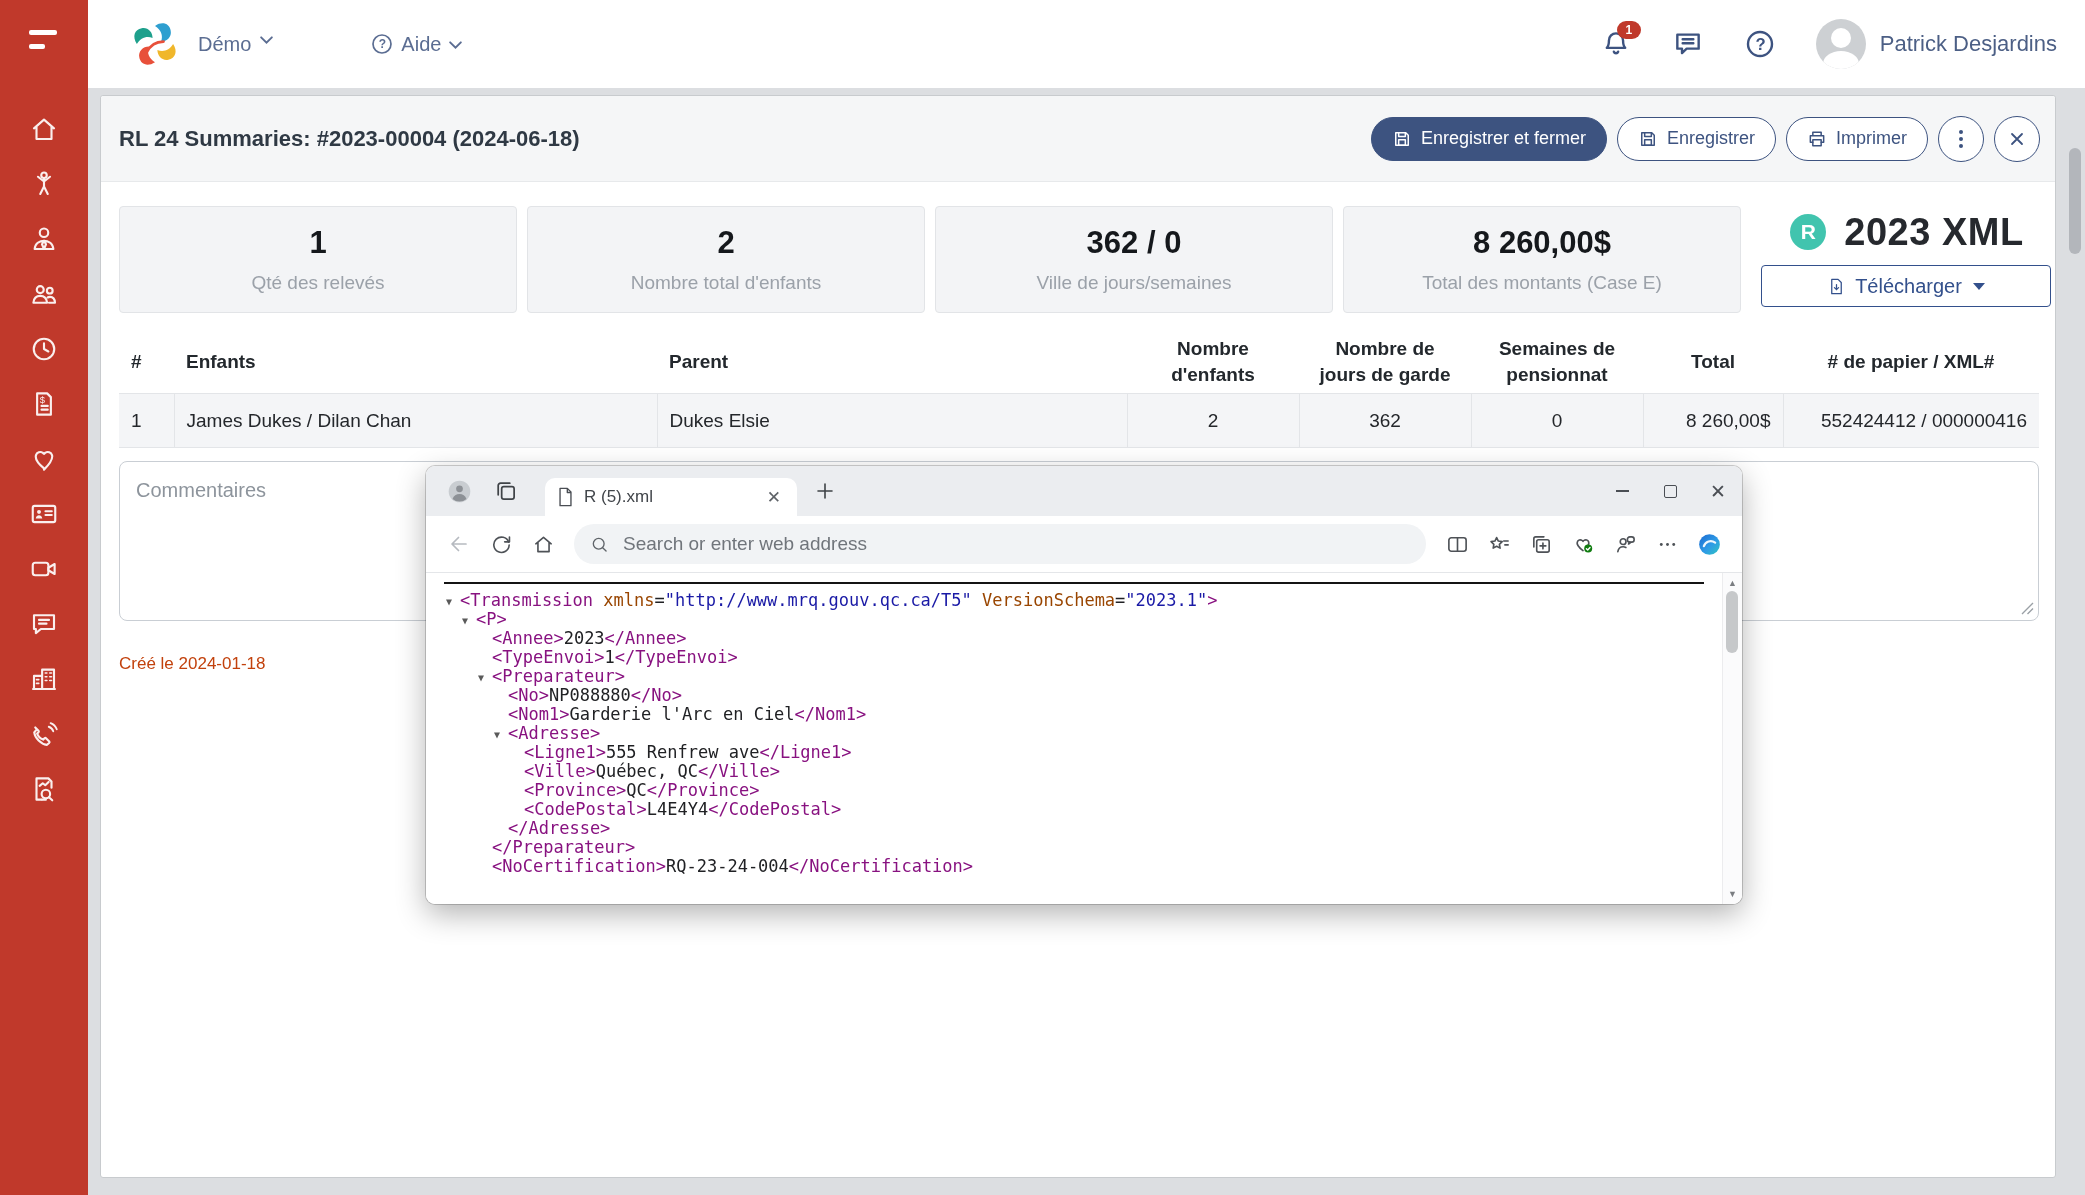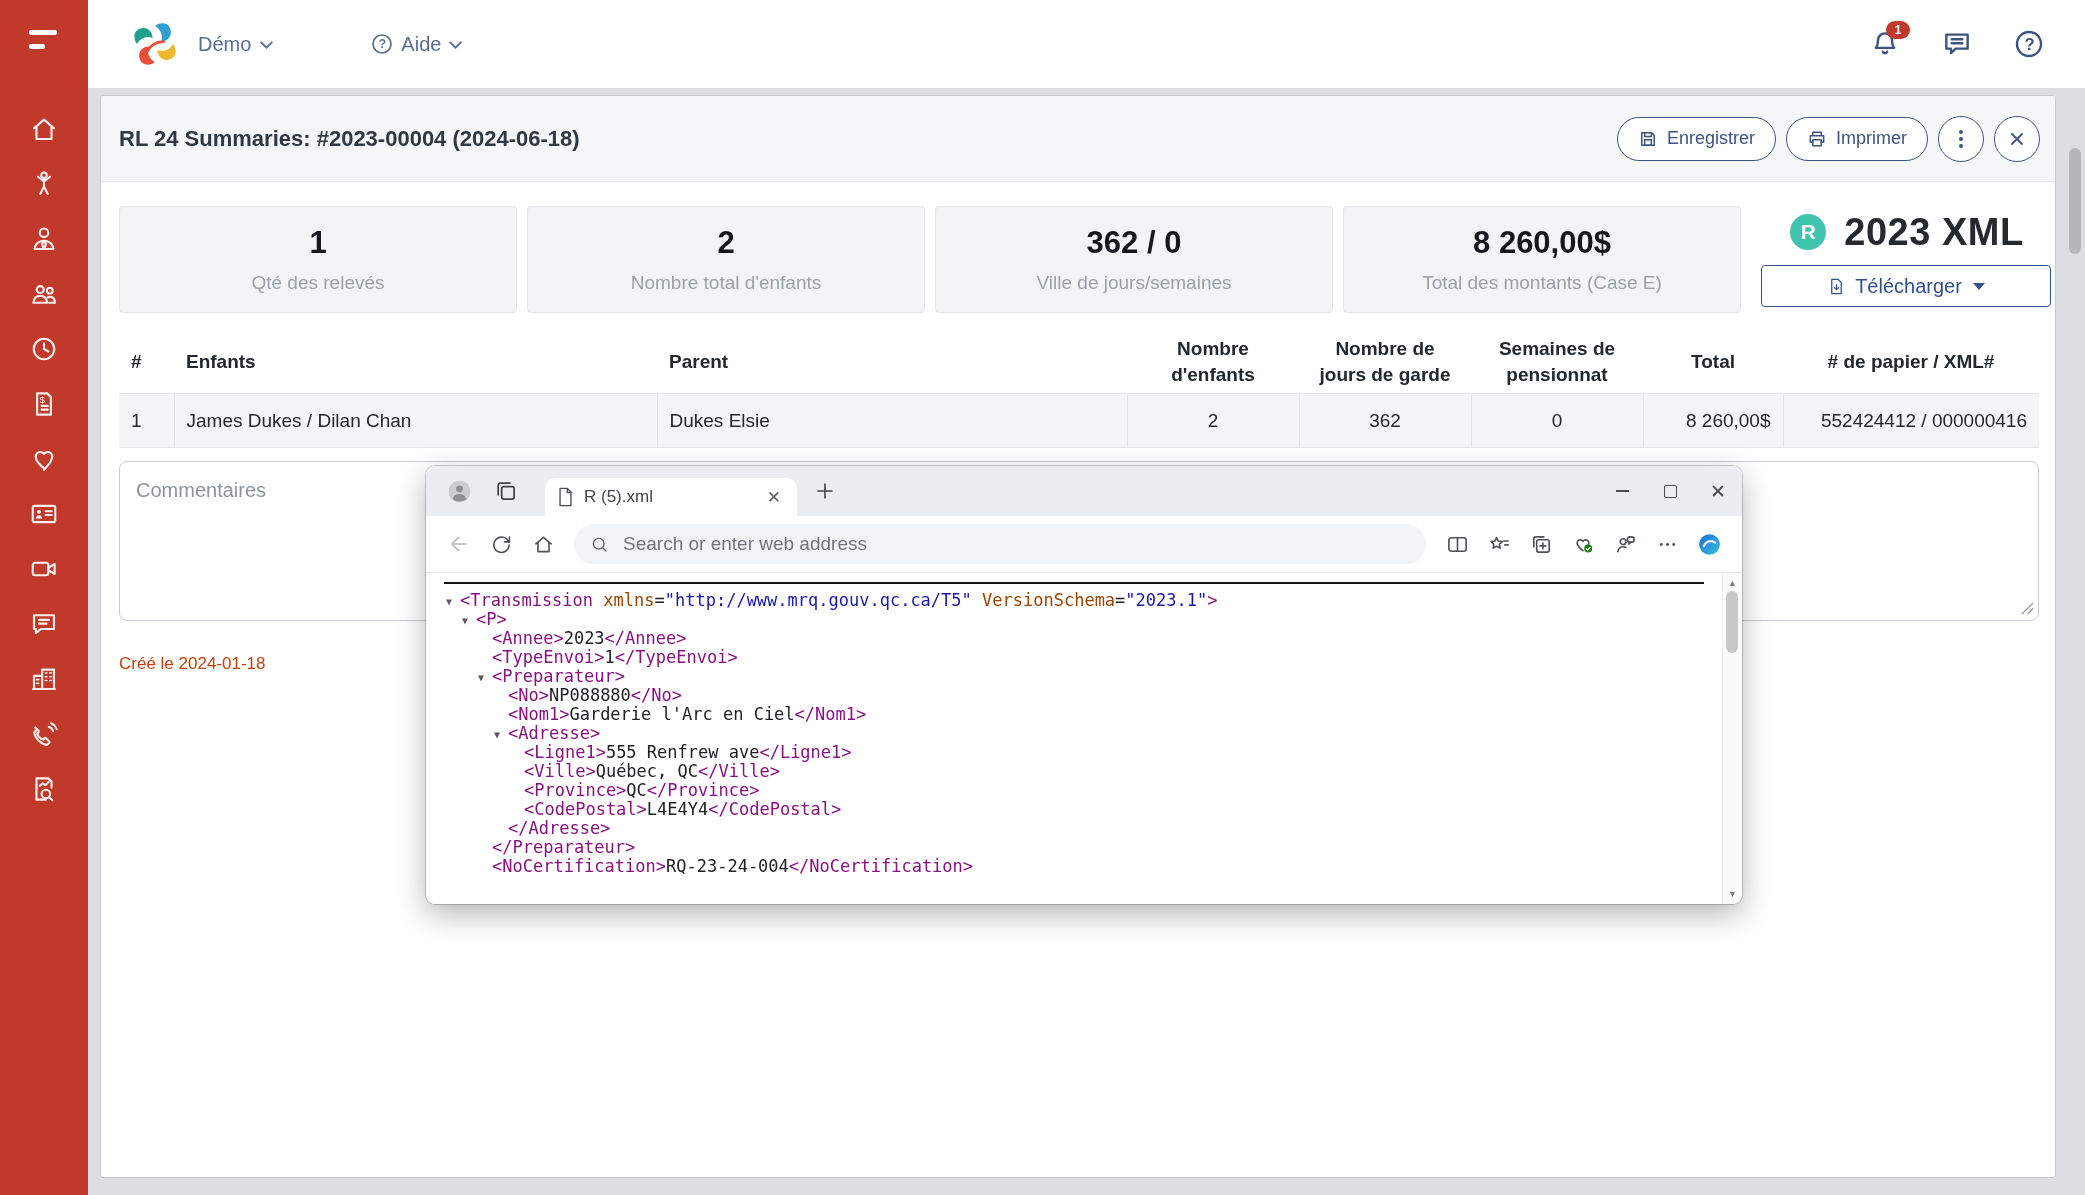--- a/index.html
+++ b/index.html
@@ -18,21 +18,21 @@
   .hamburger .bar.b1{width:28px}
   .hamburger .bar.b2{width:16px;margin-bottom:0}
   .nav-icons{margin-top:52px;display:flex;flex-direction:column;align-items:center}
   .nav-item{width:44px;height:55px;display:flex;align-items:center;justify-content:center;cursor:pointer;opacity:.92}
   .nav-item svg{stroke:#fff;fill:none;stroke-width:1.7;stroke-linecap:round;stroke-linejoin:round}
 
   
   .topbar{position:absolute;left:88px;top:0;width:1997px;height:88px;background:#fff;
     display:flex;align-items:center;z-index:4}
   .logo{margin-left:38px}
-  .brand{display:flex;align-items:center;gap:8px;margin-left:14px;color:#5b6d92;font-size:20px;cursor:pointer}
+  .brand{display:flex;gap:8px;margin-left:14px;color:#5b6d92;font-size:20px;cursor:pointer}
   .help-group{display:flex;align-items:center;gap:7px;margin-left:96px;color:#5b6d92;font-size:20px;cursor:pointer}
   .chev{margin-top:2px}
   .top-spacer{flex:1}
   .top-ico{position:relative;margin-right:40px;cursor:pointer}
   .badge{position:absolute;top:-7px;right:-9px;min-width:18px;height:18px;border-radius:9px;
     background:#c0392b;color:#fff;font-size:12px;font-weight:bold;display:flex;align-items:center;justify-content:center;padding:0 3px}
   .account{display:flex;align-items:center;gap:14px;margin-right:28px;cursor:pointer}
   .avatar{width:50px;height:50px;border-radius:50%;background:#cdd0d3;position:relative;overflow:hidden}
   .avatar::before{content:"";position:absolute;left:15px;top:9px;width:20px;height:20px;border-radius:50%;background:#fff}
   .avatar::after{content:"";position:absolute;left:7px;top:32px;width:36px;height:26px;border-radius:50%;background:#fff}
@@ -260,27 +260,39 @@
     <svg width="32" height="32" viewBox="0 0 24 24">
         <path d="M4 5h16v10.5h-9L7.5 18.8v-3.3H4zM8 8.4h8M8 11.4h8" stroke="#3d5380" stroke-width="1.8" fill="none" stroke-linecap="round" stroke-linejoin="round"></path>
       </svg>
   </div>
   <div class="top-ico">
     <svg width="32" height="32" viewBox="0 0 24 24">
         <circle cx="12" cy="12" r="9" stroke="#3d5380" stroke-width="1.8" fill="none"></circle>
         <text x="8.6" y="16.6" font-size="12.5" fill="#3d5380" font-family="Liberation Sans,sans-serif" font-weight="bold">?</text>
       </svg>
   </div>
+  <div class="account">
+    <div class="avatar"></div>
+    <span class="user-name">Patrick Desjardins</span>
+  </div>
 </div>
 
 <div class="panel">
 
   <div class="panel-head">
     <div class="panel-title">RL 24 Summaries: #2023-00004 (2024-06-18)</div>
     <div class="head-actions">
+      <button class="btn btn-primary">
+        <svg width="20" height="20" viewBox="0 0 24 24">
+            <path d="M4.5 4.5h12l3 3v12h-15z"></path>
+            <path d="M8 4.5V9h8V4.5"></path>
+            <rect x="8" y="13" width="8" height="6.5"></rect>
+          </svg>
+        <span>Enregistrer et fermer</span>
+      </button>
       <button class="btn btn-outline">
         <svg width="20" height="20" viewBox="0 0 24 24">
             <path d="M4.5 4.5h12l3 3v12h-15z"></path>
             <path d="M8 4.5V9h8V4.5"></path>
             <rect x="8" y="13" width="8" height="6.5"></rect>
           </svg>
         <span>Enregistrer</span>
       </button>
       <button class="btn btn-outline">
         <svg width="20" height="20" viewBox="0 0 24 24">

